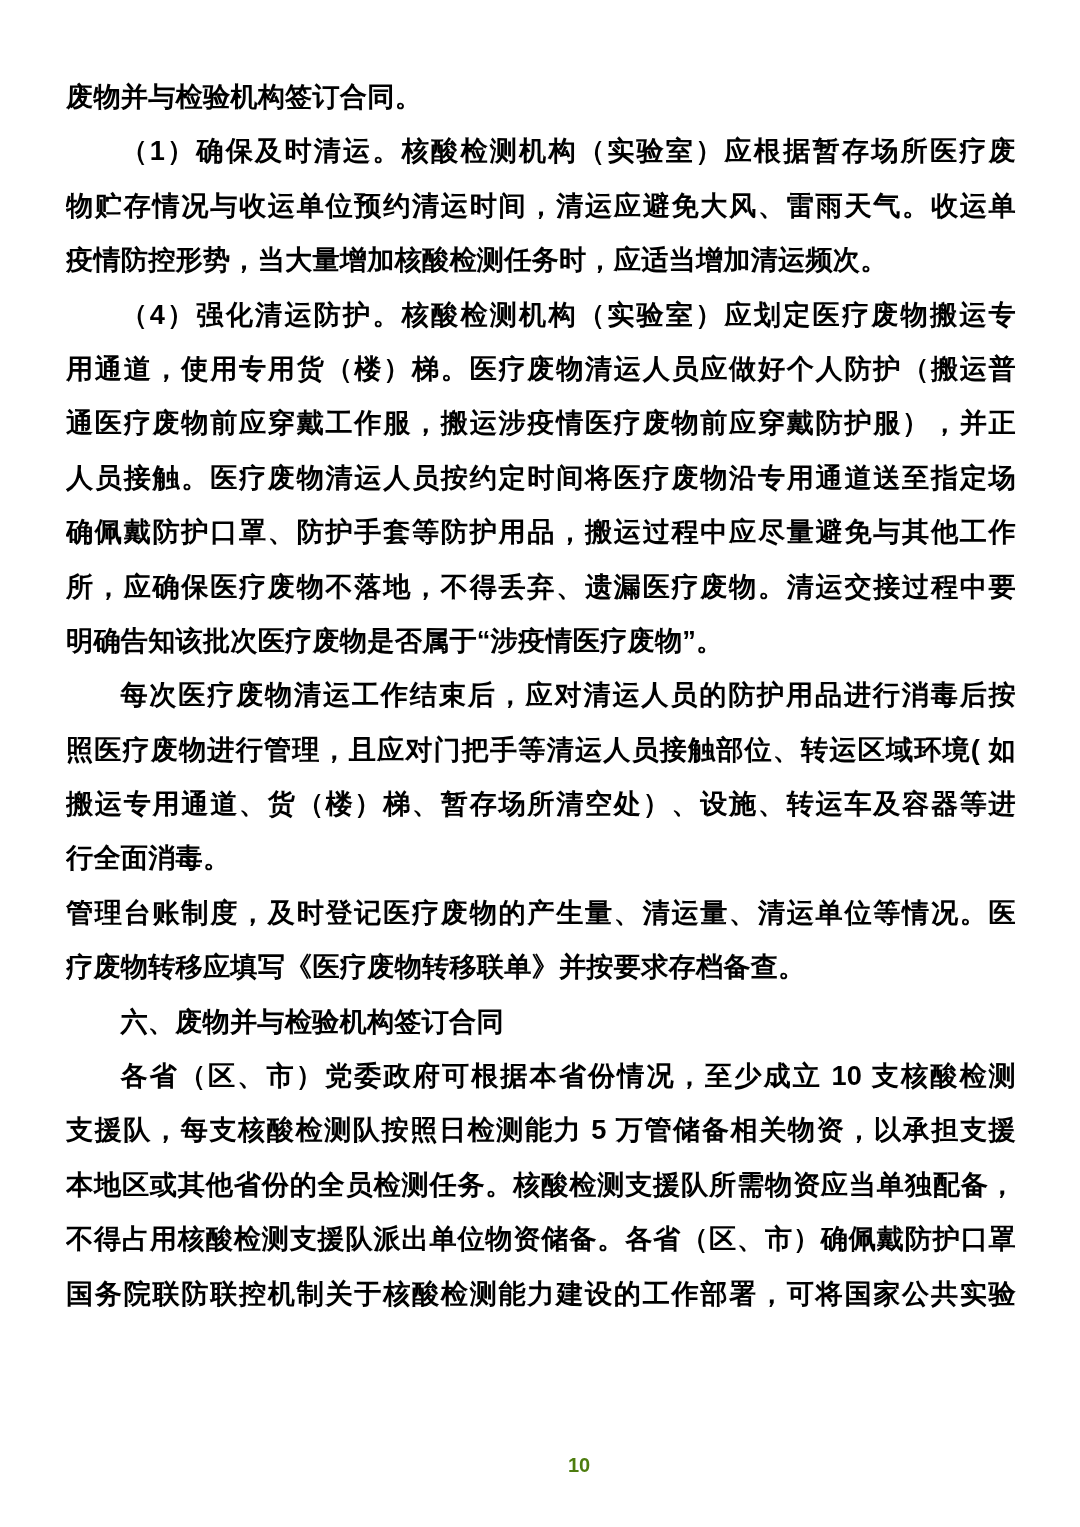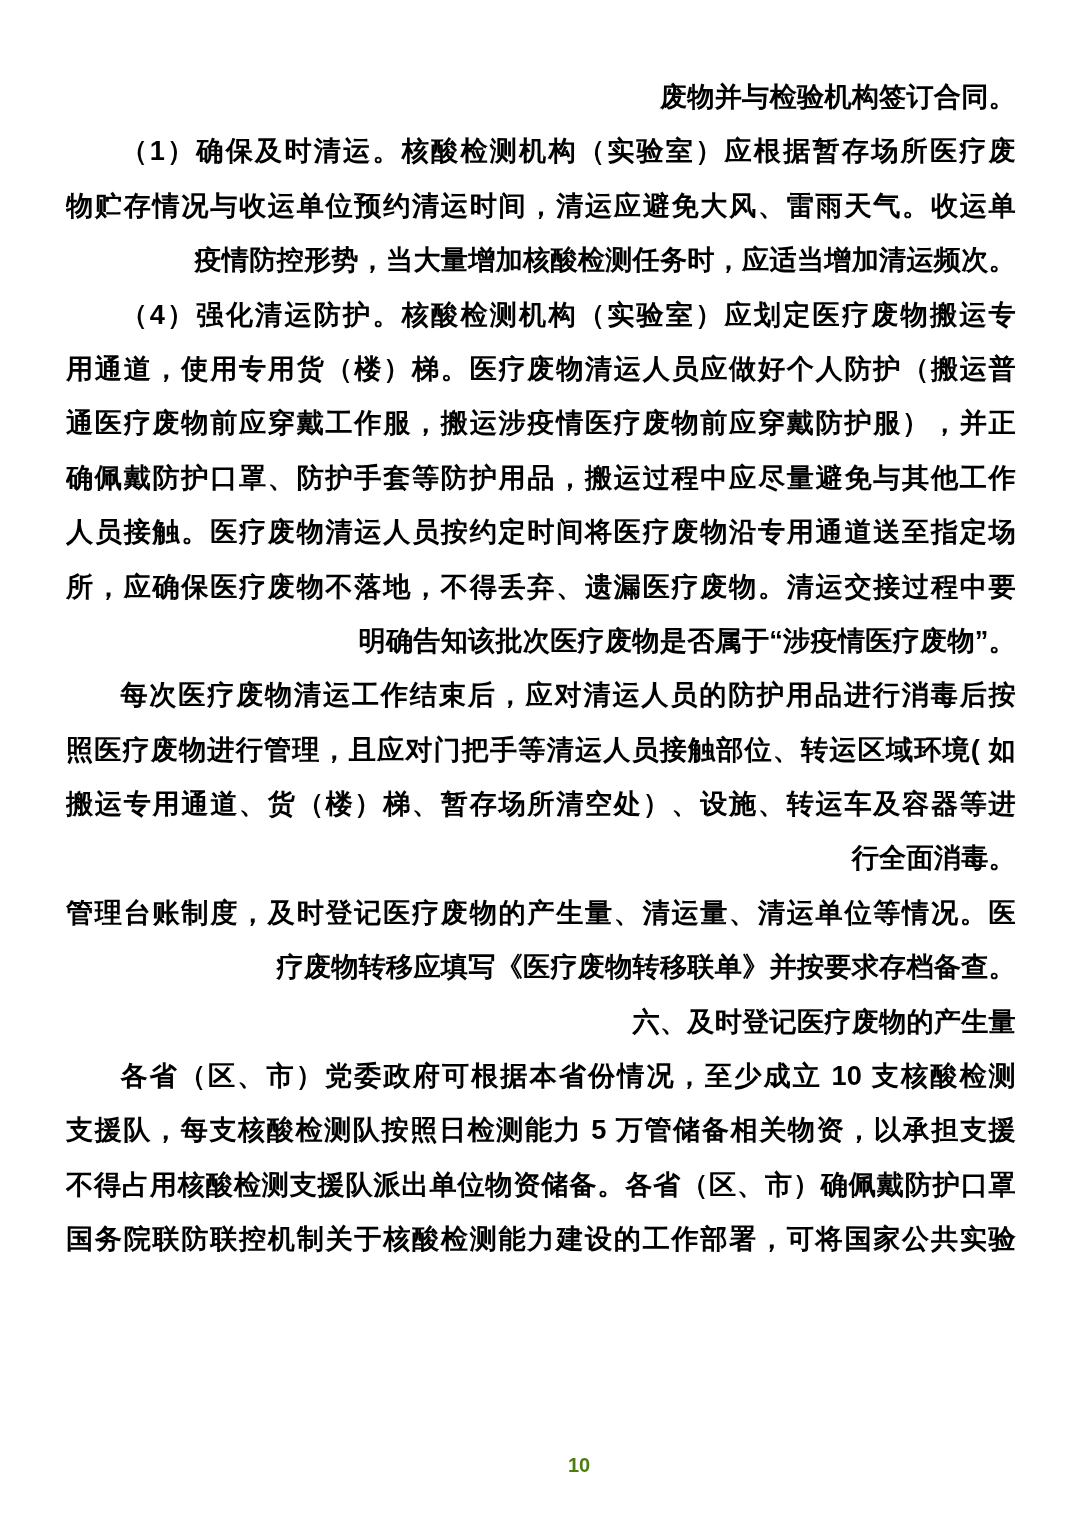--- a/index.html
+++ b/index.html
@@ -23,21 +23,21 @@
     width: 950px;
   }
   .line {
     font-size: 27.2px;
     line-height: 54.4px;
     height: 54.4px;
     font-weight: 700;
     letter-spacing: 0.2px;
     white-space: normal;
     overflow: hidden;
-    text-align: right;
+    text-align: left;
   }
   .line.fill {
     text-align: justify;
     text-align-last: justify;
     text-justify: inter-character;
   }
   .line.indent {
     text-indent: 2em;
   }
   .footer {
@@ -57,30 +57,31 @@
 
 <div class="page">
   <div class="content">
       <div class="line">废物并与检验机构签订合同。</div>
       <div class="line fill indent">（1）确保及时清运。核酸检测机构（实验室）应根据暂存场所医疗废</div>
       <div class="line fill">物贮存情况与收运单位预约清运时间，清运应避免大风、雷雨天气。收运单</div>
       <div class="line">疫情防控形势，当大量增加核酸检测任务时，应适当增加清运频次。</div>
       <div class="line fill indent">（4）强化清运防护。核酸检测机构（实验室）应划定医疗废物搬运专</div>
       <div class="line fill">用通道，使用专用货（楼）梯。医疗废物清运人员应做好个人防护（搬运普</div>
       <div class="line fill">通医疗废物前应穿戴工作服，搬运涉疫情医疗废物前应穿戴防护服），并正</div>
+      <div class="line fill">人员接触。医疗废物清运人员按约定时间将医疗废物沿专用通道送至指定场</div>
       <div class="line fill">确佩戴防护口罩、防护手套等防护用品，搬运过程中应尽量避免与其他工作</div>
-      <div class="line fill">人员接触。医疗废物清运人员按约定时间将医疗废物沿专用通道送至指定场</div>
       <div class="line fill">所，应确保医疗废物不落地，不得丢弃、遗漏医疗废物。清运交接过程中要</div>
       <div class="line">明确告知该批次医疗废物是否属于“涉疫情医疗废物”。</div>
       <div class="line fill indent">每次医疗废物清运工作结束后，应对清运人员的防护用品进行消毒后按</div>
       <div class="line fill">照医疗废物进行管理，且应对门把手等清运人员接触部位、转运区域环境( 如</div>
       <div class="line fill">搬运专用通道、货（楼）梯、暂存场所清空处）、设施、转运车及容器等进</div>
       <div class="line">行全面消毒。</div>
       <div class="line fill">管理台账制度，及时登记医疗废物的产生量、清运量、清运单位等情况。医</div>
       <div class="line">疗废物转移应填写《医疗废物转移联单》并按要求存档备查。</div>
-      <div class="line indent">六、及时登记医疗废物的产生量</div>
+      <div class="line indent">六、废物并与检验机构签订合同</div>
       <div class="line fill indent">各省（区、市）党委政府可根据本省份情况，至少成立 10 支核酸检测</div>
       <div class="line fill">支援队，每支核酸检测队按照日检测能力 5 万管储备相关物资，以承担支援</div>
+      <div class="line fill">本地区或其他省份的全员检测任务。核酸检测支援队所需物资应当单独配备，</div>
       <div class="line fill">不得占用核酸检测支援队派出单位物资储备。各省（区、市）确佩戴防护口罩</div>
       <div class="line fill">国务院联防联控机制关于核酸检测能力建设的工作部署，可将国家公共实验</div>
     </div>
   <div class="footer">10</div>
 </div>
 
 </body></html>

